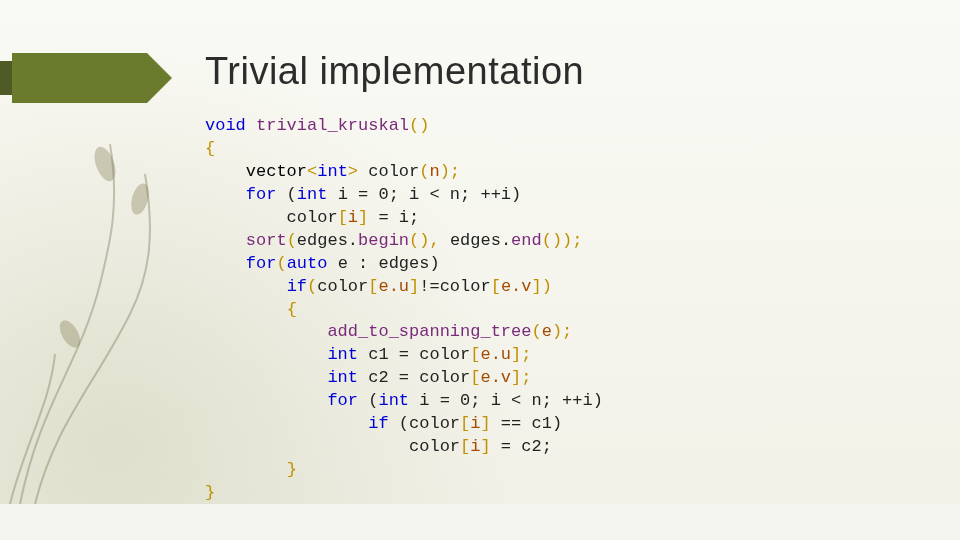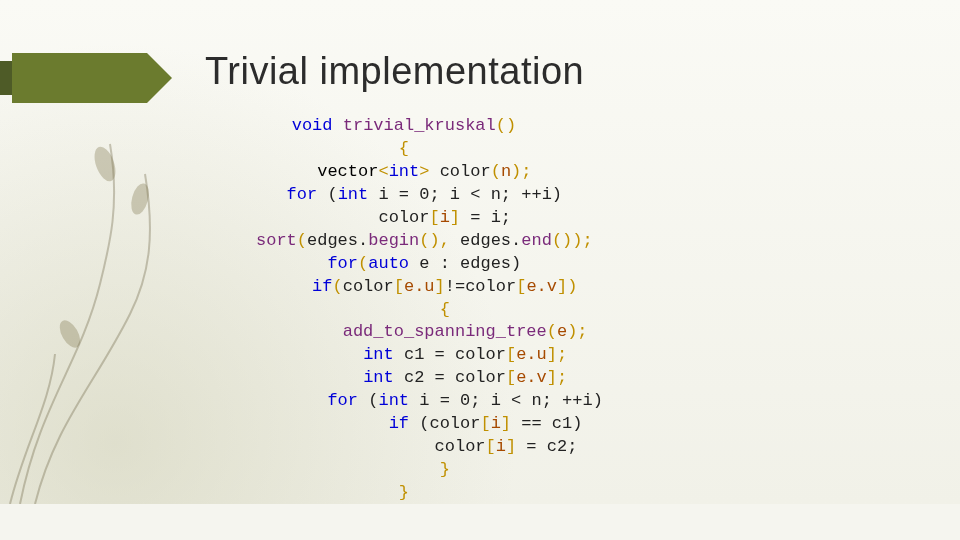--- a/index.html
+++ b/index.html
@@ -63,21 +63,20 @@
   }
   .code {
     position: absolute;
     left: 205px;
     top: 115px;
     font-family: Consolas, "Courier New", monospace;
     font-size: 17px;
     line-height: 1.35;
     color: #222;
     white-space: pre;
-    text-align: center;
   }
   .kw    { color: #0000d8; }   
   .br    { color: #c09000; }   
   .num   { color: #a64a00; }   
   .fn    { color: #7a2a7a; }   
   .id    { color: #000; }
 </style>
 </head>
 <body>
 

